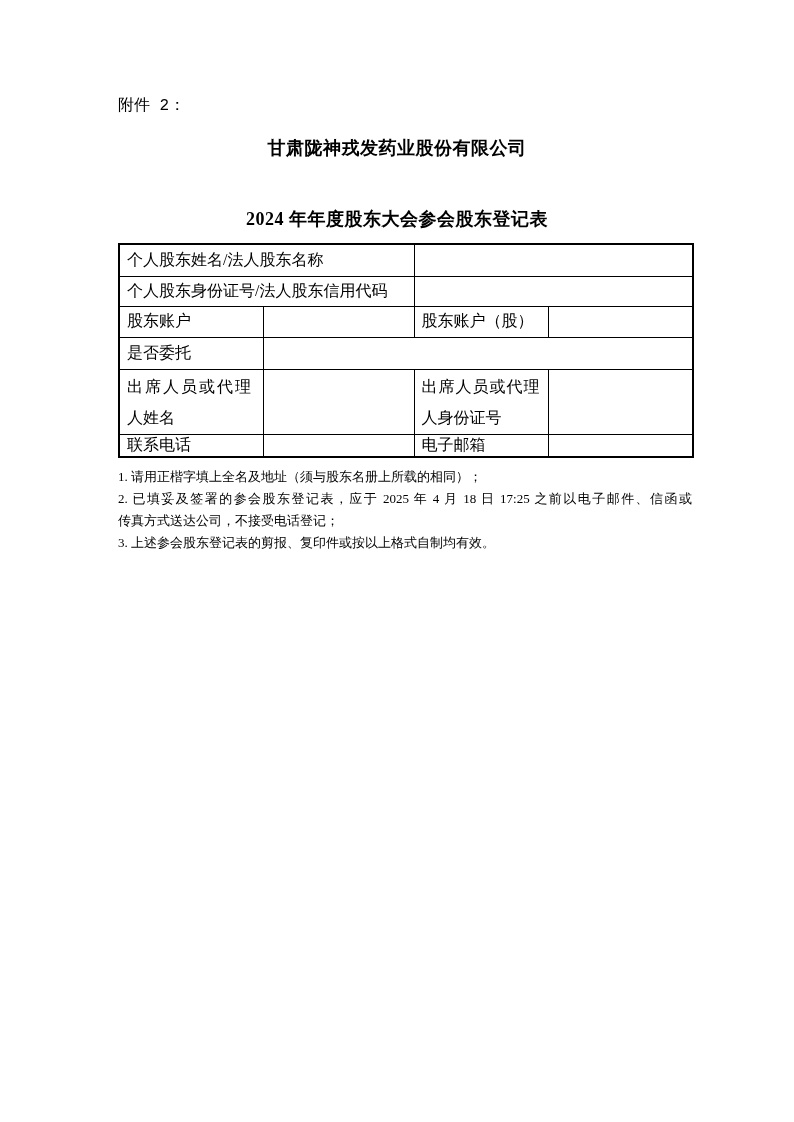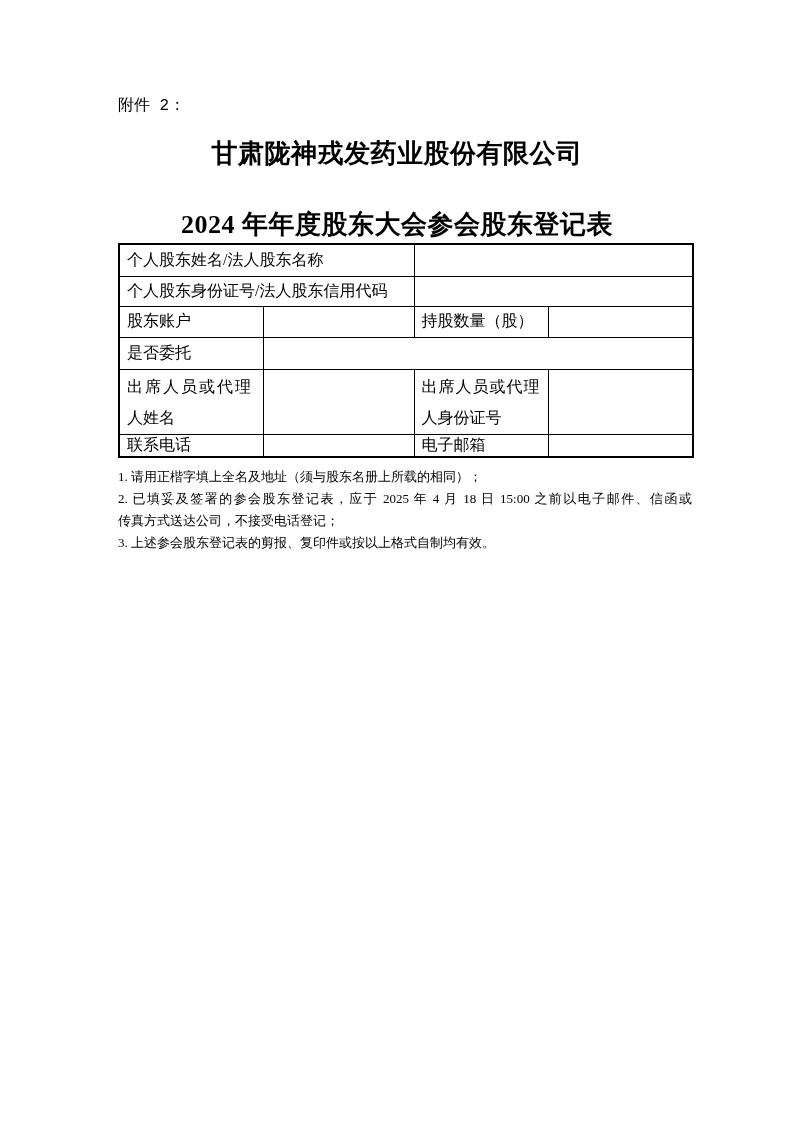--- a/index.html
+++ b/index.html
@@ -19,21 +19,21 @@
     font-size: 16px;
     line-height: 22px;
     white-space: pre;
     font-family: Liberation Mono, monospace;
   }
   .doc-title {
     position: absolute;
     left: 0;
     width: 794px;
     text-align: center;
-    font-size: 26px;
+    font-size: 18px;
     font-weight: bold;
     letter-spacing: 0.5px;
   }
   .doc-title.line1 { top: 136px; }
   .doc-title.line2 { top: 175px; margin-top: 32px; }
 
   table.form-table {
     position: absolute;
     left: 118px;
     top: 243px;
@@ -93,21 +93,21 @@
         <td colspan="2">个人股东姓名/法人股东名称</td>
         <td colspan="2"></td>
       </tr>
       <tr class="r2">
         <td colspan="2">个人股东身份证号/法人股东信用代码</td>
         <td colspan="2"></td>
       </tr>
       <tr class="r3">
         <td>股东账户</td>
         <td></td>
-        <td>持股数量（股）</td>
+        <td>股东账户（股）</td>
         <td></td>
       </tr>
       <tr class="r4">
         <td>是否委托</td>
         <td colspan="3"></td>
       </tr>
       <tr class="r5">
         <td class="two-line">
           <span class="line ls-2">出席人员或代理</span>
           <span class="line">人姓名</span>
@@ -123,18 +123,18 @@
         <td>联系电话</td>
         <td></td>
         <td>电子邮箱</td>
         <td></td>
       </tr>
     </tbody>
   </table>
 
   <div class="notes">
     <div class="note-line">1. 请用正楷字填上全名及地址（须与股东名册上所载的相同）；</div>
-    <div class="note-line stretch">2. 已填妥及签署的参会股东登记表，应于 2025 年 4 月 18 日 15:00 之前以电子邮件、信函或</div>
+    <div class="note-line stretch">2. 已填妥及签署的参会股东登记表，应于 2025 年 4 月 18 日 17:25 之前以电子邮件、信函或</div>
     <div class="note-line">传真方式送达公司，不接受电话登记；</div>
     <div class="note-line">3. 上述参会股东登记表的剪报、复印件或按以上格式自制均有效。</div>
   </div>
 
 </div>
 
 </body></html>

